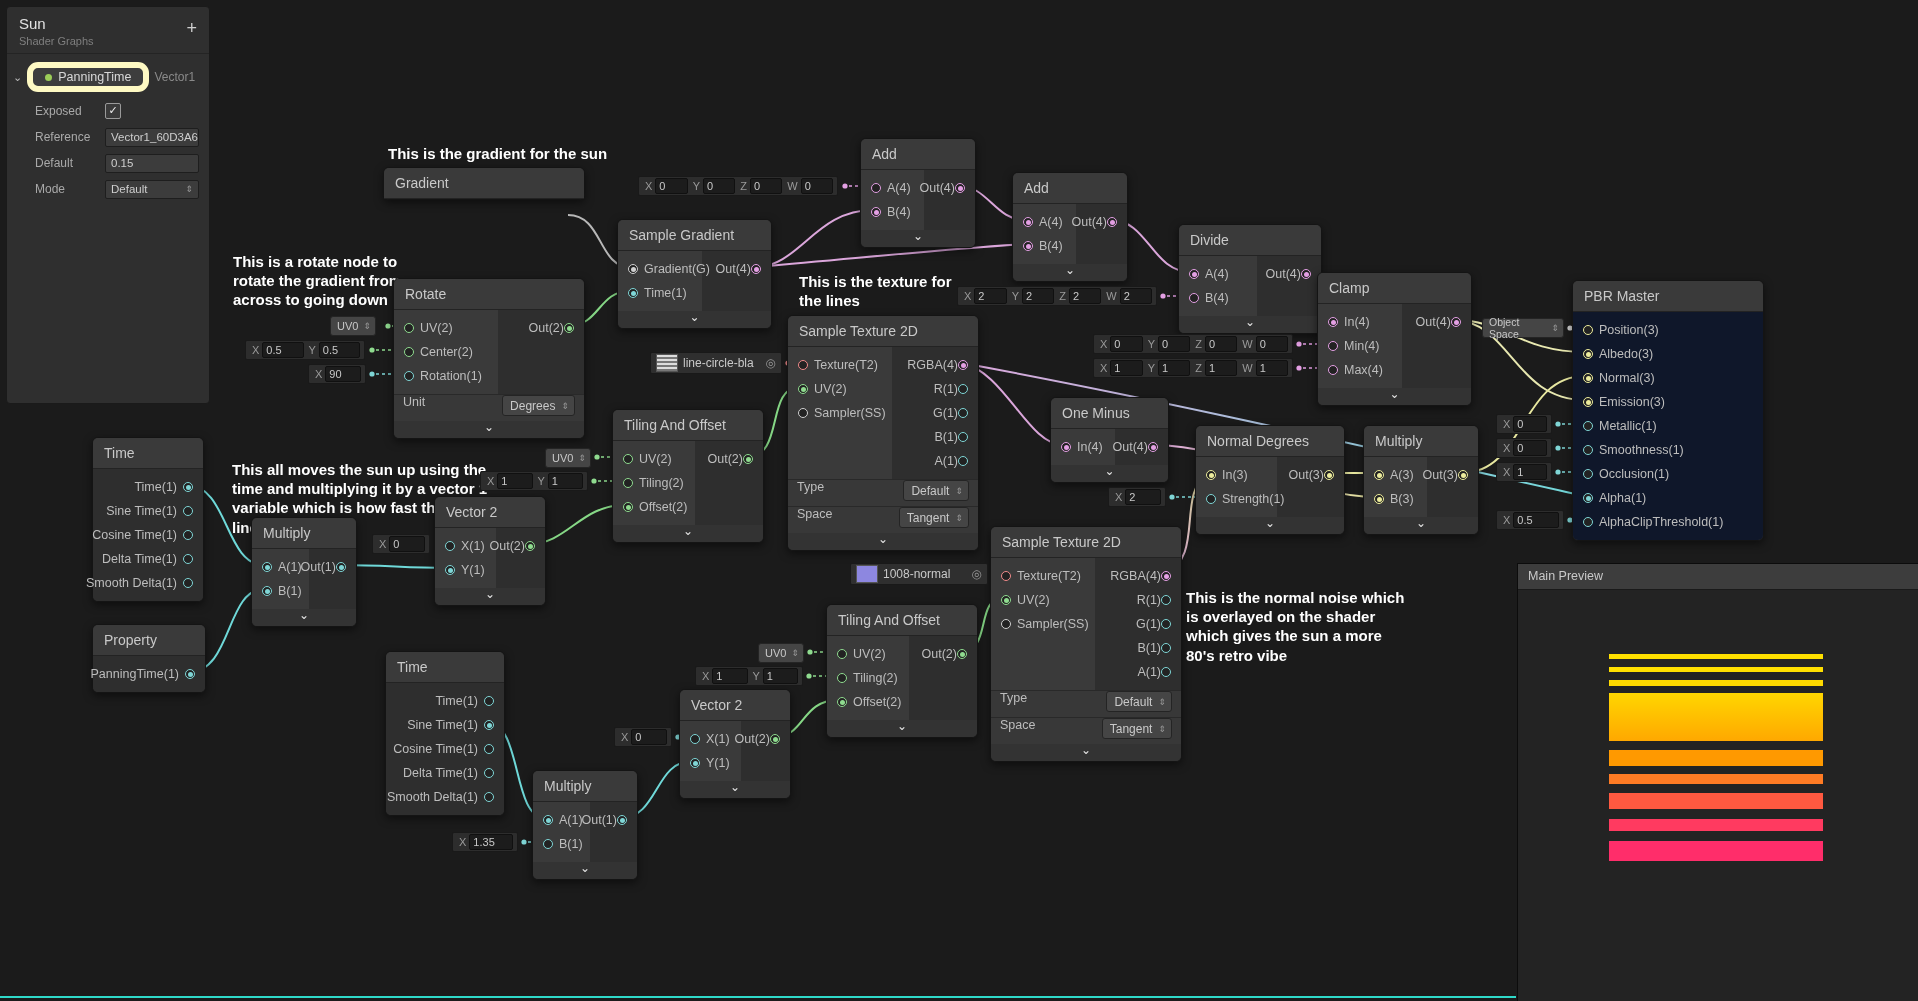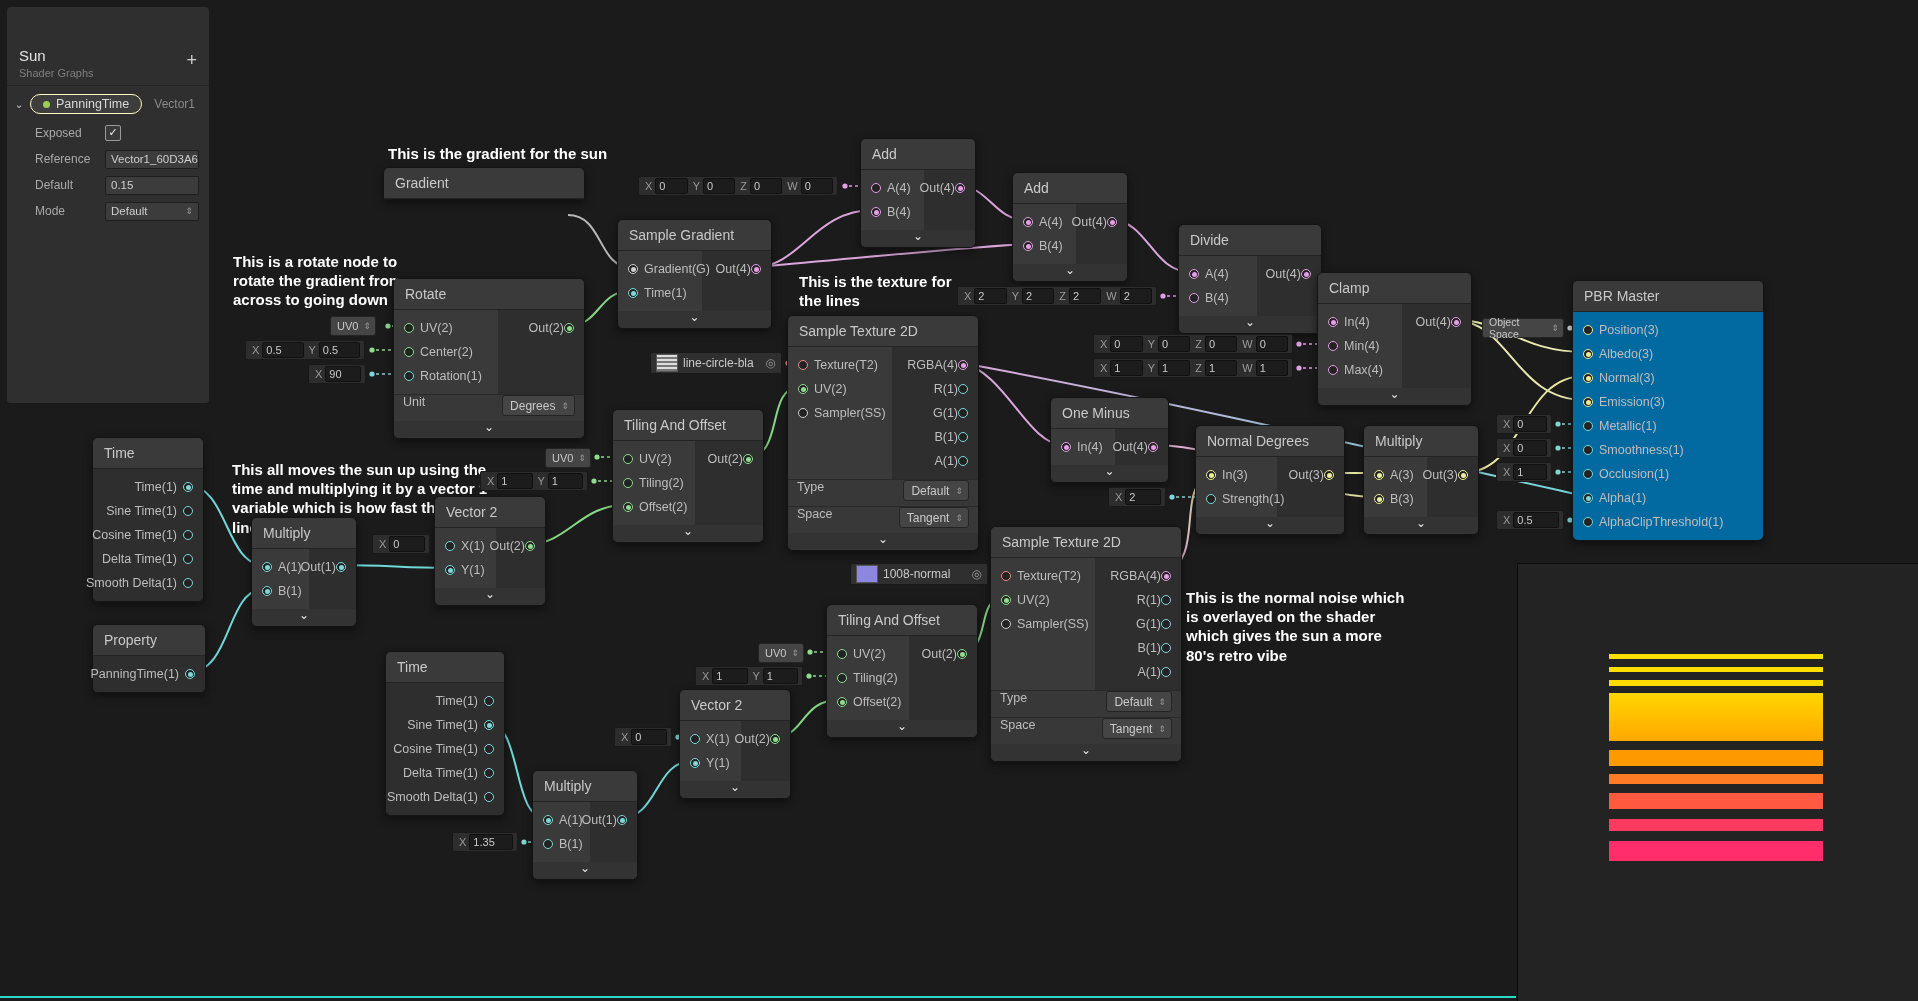--- a/index.html
+++ b/index.html
@@ -42,27 +42,27 @@
             display:flex;align-items:center;gap:5px;padding:0 5px;font-size:12px;color:#c9c9c9;box-sizing:border-box;}
   .thumb{width:20px;height:16px;border:1px solid #555;flex:none;}
   .thumb.lines{background:repeating-linear-gradient(180deg,#ddd 0 2px,#777 2px 4px);}
   .thumb.purple{background:#8d87e0;}
   .target{color:#999;font-size:12px;}
   
   .note{position:absolute;color:#fff;font-weight:700;font-size:15px;line-height:1.28;white-space:pre-line;}
   
   #blackboard{position:absolute;left:6px;top:6px;width:202px;height:396px;background:#2f2f2f;
               border:1px solid #1a1a1a;border-radius:4px;color:#ccc;}
-  .bb-head{padding:8px 10px 6px 12px;border-bottom:1px solid #242424;position:relative;margin-top:32px;}
+  .bb-head{padding:8px 10px 6px 12px;border-bottom:1px solid #242424;position:relative;}
   .bb-title{font-size:15px;color:#e2e2e2;}
   .bb-sub{font-size:11px;color:#7f7f7f;margin-top:3px;}
   .bb-plus{position:absolute;right:12px;top:12px;font-size:18px;color:#cfcfcf;line-height:18px;}
   .bb-proprow{display:flex;align-items:center;gap:5px;padding:8px 8px 6px 6px;}
   .bb-chevron{color:#bbb;font-size:11px;width:12px;text-align:center;}
-  .pill{display:inline-flex;align-items:center;gap:6px;background:#3d3d3d;border:1px solid #fef9c3;
+  .pill{display:inline-flex;align-items:center;gap:6px;background:#3d3d3d;border:6px solid #fef9c3;
         border-radius:11px;padding:2px 12px;font-size:12.5px;color:#d8d8d8;}
   .pill-dot{width:7px;height:7px;border-radius:50%;background:#9ccd58;}
   .bb-type{margin-left:auto;color:#8a8a8a;font-size:12px;padding-right:6px;}
   .bb-row{display:flex;align-items:center;gap:8px;padding:3px 10px 3px 28px;height:20px;font-size:12px;}
   .bb-label{color:#a9a9a9;width:62px;flex:none;}
   .bb-check{width:14px;height:14px;border:1px solid #9a9a9a;border-radius:2px;background:#3a3a3a;
             color:#efefef;font-size:11px;line-height:13px;text-align:center;}
   .bb-input{background:#3c3c3c;border:1px solid #1e1e1e;border-radius:2px;height:17px;line-height:17px;
             padding:0 5px;font-size:11.5px;color:#cecece;flex:1;white-space:nowrap;overflow:hidden;}
   .bb-dd{display:flex;justify-content:space-between;}
@@ -444,21 +444,21 @@
     <div class="orow" style="top:6px">
           <span class="pl">Out(3)</span>
           <span class="dot yl f"></span>
         </div>
   </div>
   <div class="chev">⌄</div>
 </div>
 
 <div class="node" style="left:1572px;top:280px;width:190px">
   <div class="nh">PBR Master</div>
-  <div class="body" style="height:216px;background:#0369a1;border-radius:0 0 5px 5px">
+  <div class="body" style="height:216px;background:#0f172a;border-radius:0 0 5px 5px">
     <div class="row">
           <span class="dot yl"></span>
           <span class="pl">Position(3)</span>
         </div>
     <div class="row">
           <span class="dot yl f"></span>
           <span class="pl">Albedo(3)</span>
         </div>
     <div class="row">
           <span class="dot yl f"></span>
@@ -863,20 +863,21 @@
   <div class="bb-row">
         <span class="bb-label">Mode</span>
     <span class="bb-input bb-dd">
           <span>Default</span>
           <span class="dda">⇕</span>
         </span>
       </div>
 </div>
 
 <div id="preview">
+  <div class="pv-head">Main Preview</div>
   <div id="sun">
         <div class="sun-bar" style="height: 5px; margin-bottom: 8px; background: rgb(255, 224, 0);"></div>
         <div class="sun-bar" style="height: 5px; margin-bottom: 8px; background: rgb(255, 223, 0);"></div>
         <div class="sun-bar" style="height: 6px; margin-bottom: 7px; background: rgb(255, 218, 0);"></div>
         <div class="sun-bar" style="height: 48px; margin-bottom: 9px; background: linear-gradient(rgb(255, 214, 0), rgb(255, 168, 0));"></div>
         <div class="sun-bar" style="height: 16px; margin-bottom: 8px; background: rgb(255, 153, 0);"></div>
         <div class="sun-bar" style="height: 10px; margin-bottom: 9px; background: rgb(255, 123, 36);"></div>
         <div class="sun-bar" style="height: 16px; margin-bottom: 10px; background: rgb(255, 89, 64);"></div>
         <div class="sun-bar" style="height: 12px; margin-bottom: 10px; background: rgb(255, 58, 96);"></div>
         <div class="sun-bar" style="height: 20px; margin-bottom: 0px; background: rgb(255, 45, 106);"></div>

